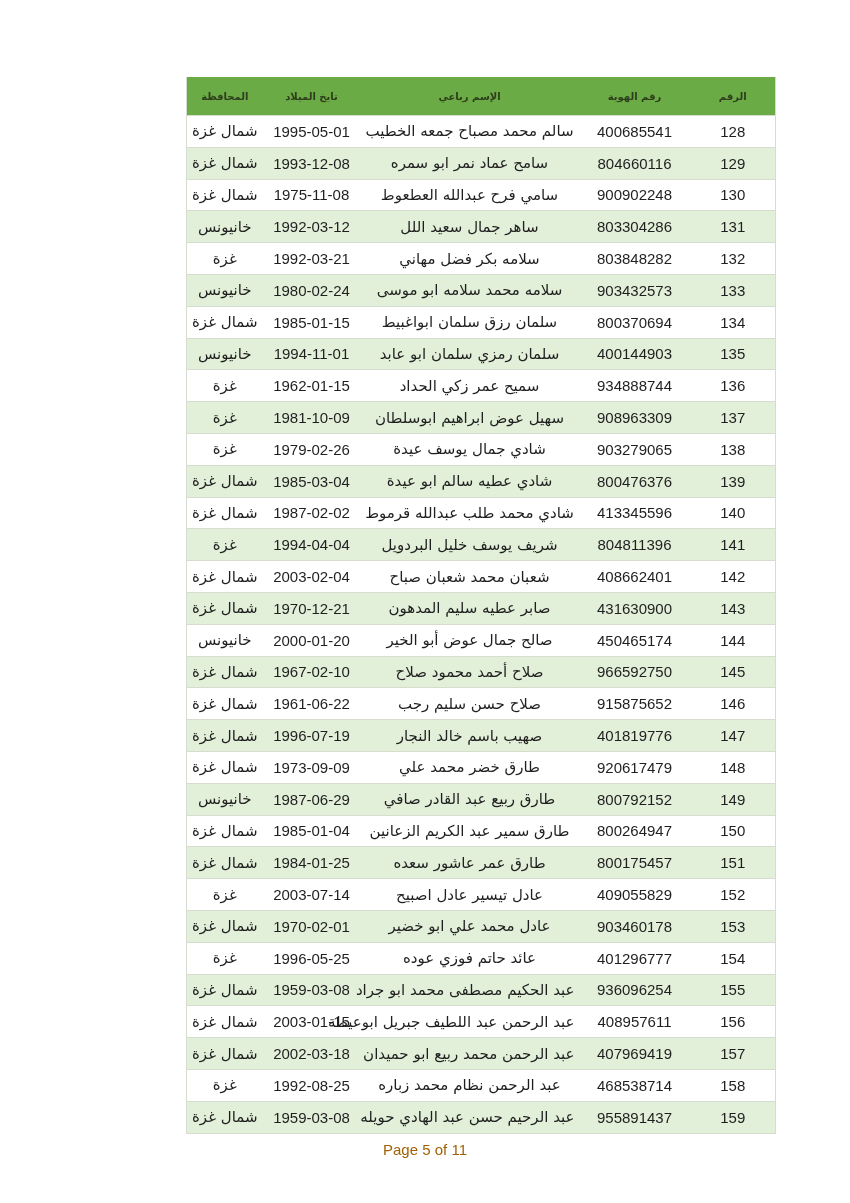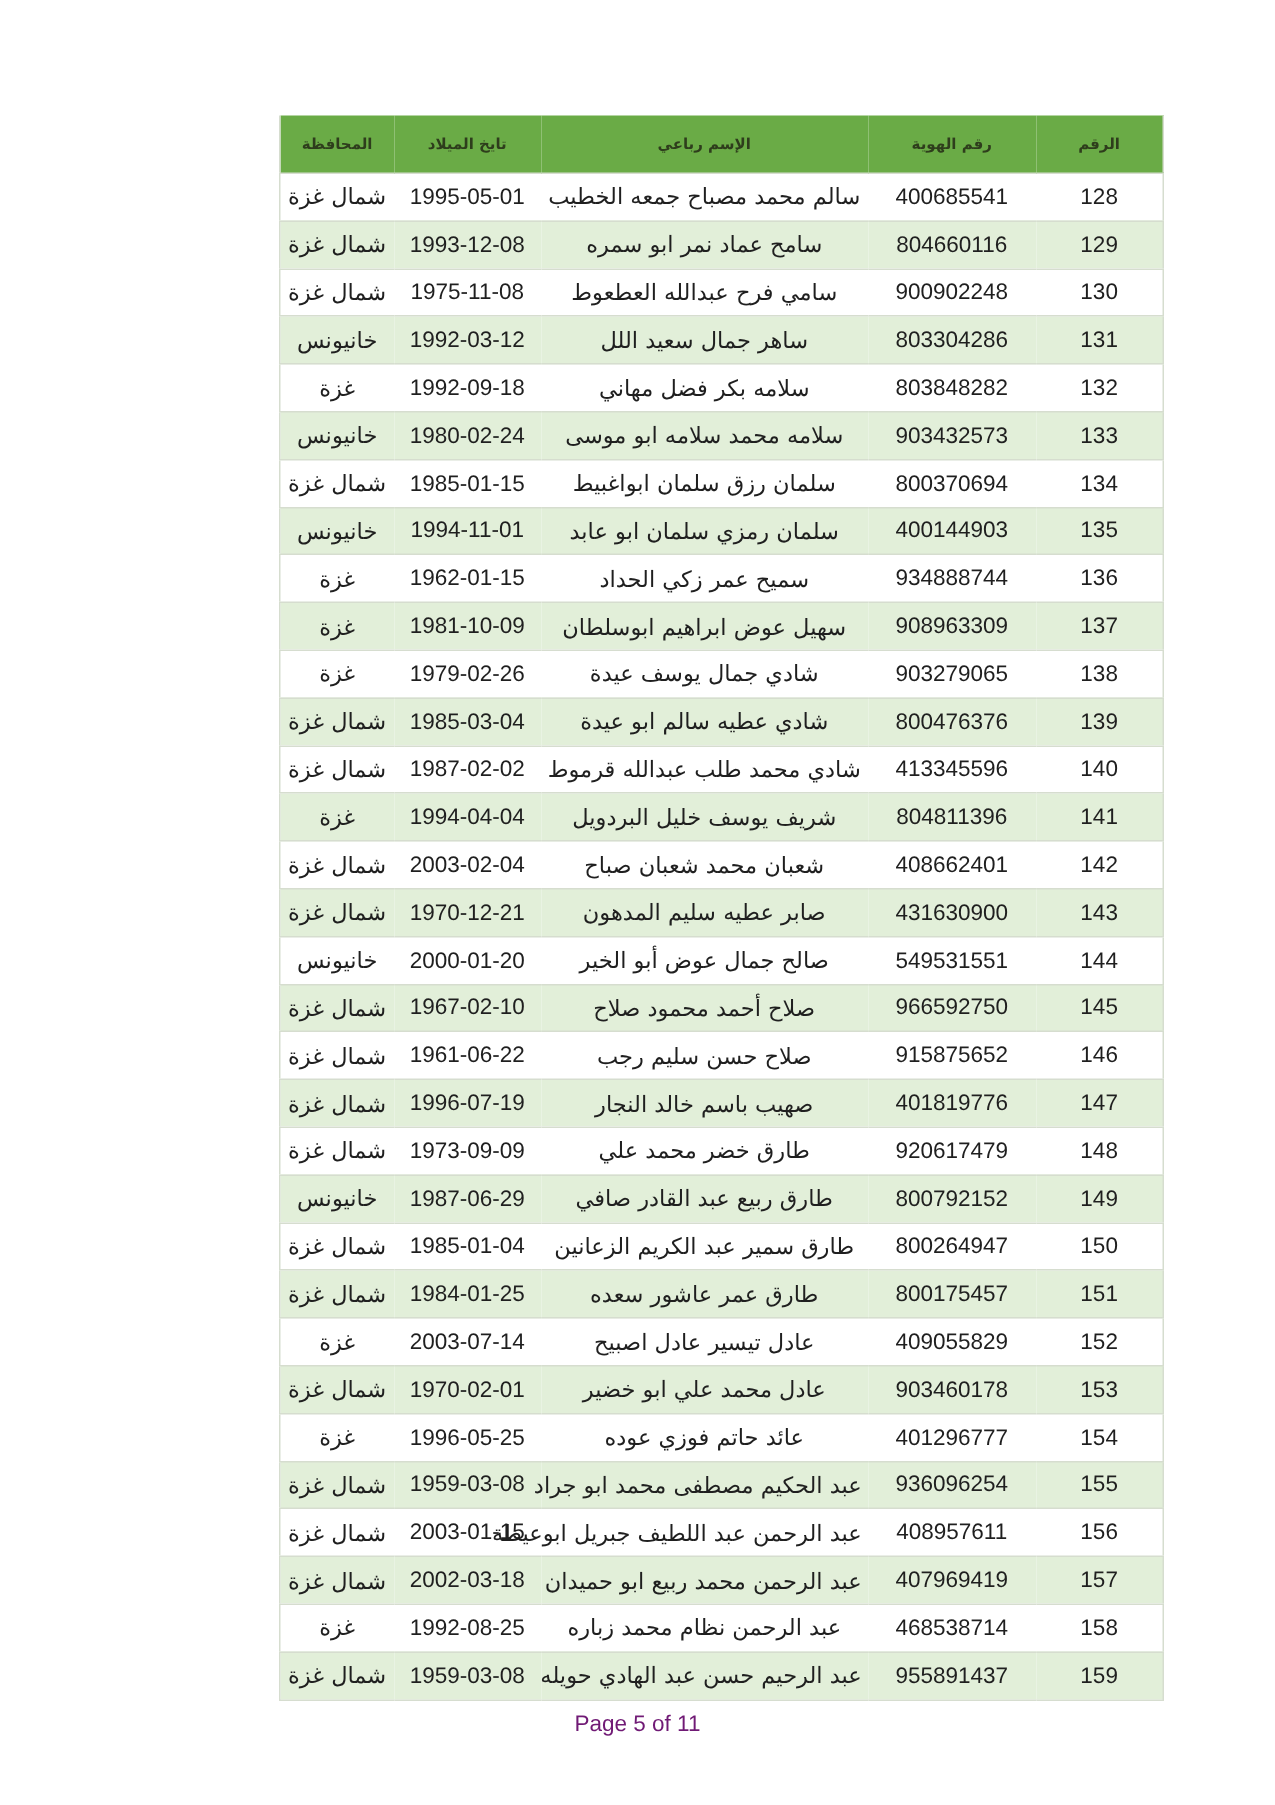--- a/index.html
+++ b/index.html
@@ -67,21 +67,21 @@
   td.col-name     { font-size: 15px; }
   td.col-governorate { font-size: 14.5px; }
   .footer {
     position: absolute;
     top: 1141px;
     left: 0;
     width: 850px;
     text-align: center;
     font-family: "Liberation Sans", sans-serif;
     font-size: 15px;
-    color: #701a75;
+    color: #a16207;
   }
 </style>
 </head>
 <body>
 
 <div class="page">
 
   <table class="roster">
     <colgroup>
       <col style="width:85px">
@@ -125,21 +125,21 @@
           <td class="col-num">131</td>
           <td class="col-id_number">803304286</td>
           <td class="col-name">ساهر جمال سعيد اللل</td>
           <td class="col-birth_date">1992-03-12</td>
           <td class="col-governorate">خانيونس</td>
         </tr>
         <tr>
           <td class="col-num">132</td>
           <td class="col-id_number">803848282</td>
           <td class="col-name">سلامه بكر فضل مهاني</td>
-          <td class="col-birth_date">1992-09-18</td>
+          <td class="col-birth_date">1992-03-21</td>
           <td class="col-governorate">غزة</td>
         </tr>
         <tr>
           <td class="col-num">133</td>
           <td class="col-id_number">903432573</td>
           <td class="col-name">سلامه محمد سلامه ابو موسى</td>
           <td class="col-birth_date">1980-02-24</td>
           <td class="col-governorate">خانيونس</td>
         </tr>
         <tr>
@@ -207,21 +207,21 @@
         </tr>
         <tr>
           <td class="col-num">143</td>
           <td class="col-id_number">431630900</td>
           <td class="col-name">صابر عطيه سليم المدهون</td>
           <td class="col-birth_date">1970-12-21</td>
           <td class="col-governorate">شمال غزة</td>
         </tr>
         <tr>
           <td class="col-num">144</td>
-          <td class="col-id_number">549531551</td>
+          <td class="col-id_number">450465174</td>
           <td class="col-name">صالح جمال عوض أبو الخير</td>
           <td class="col-birth_date">2000-01-20</td>
           <td class="col-governorate">خانيونس</td>
         </tr>
         <tr>
           <td class="col-num">145</td>
           <td class="col-id_number">966592750</td>
           <td class="col-name">صلاح أحمد محمود صلاح</td>
           <td class="col-birth_date">1967-02-10</td>
           <td class="col-governorate">شمال غزة</td>

